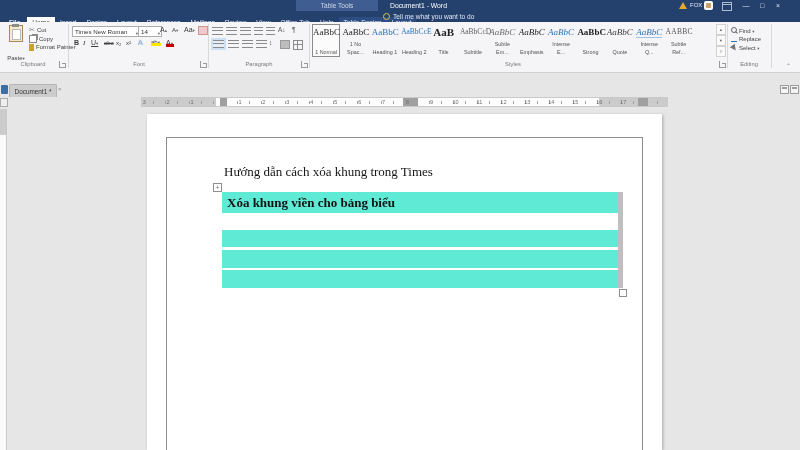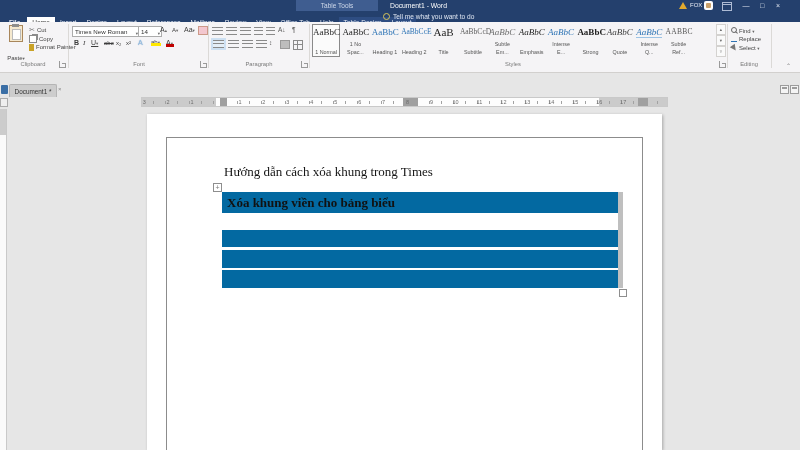--- a/index.html
+++ b/index.html
@@ -69,21 +69,21 @@
   .pchar{position:absolute;font-size:6.5px;color:#5a5a5a;}
 
   
   #stylestrip{left:312px;top:2px;width:404px;height:35px;display:flex;}
   .scard{width:28.2px;height:33px;margin-right:1.2px;text-align:center;border:1px solid transparent;
          display:flex;flex-direction:column;justify-content:space-between;padding-top:2px;box-sizing:border-box;}
   .scard.sel{border-color:#8a8a8a;background:#fbfbfb;}
   .sp{font-family:"Liberation Serif",serif;font-size:9px;color:#1f1f1f;line-height:10px;}
   .sname{font-size:5.4px;color:#555;line-height:8px;}
   .sp-h1{color:#2e74b5;}.sp-h2{color:#2e74b5;font-size:7.5px;}
-  .sp-title{font-size:11px;}.sp-subtitle{color:#5f5f5f;font-size:7.5px;}
+  .sp-title{font-size:11px;font-weight:bold;}.sp-subtitle{color:#5f5f5f;font-size:7.5px;}
   .sp-subtleEm{color:#6d6d6d;font-style:italic;}.sp-emphasis{font-style:italic;}
   .sp-intenseE{color:#2e74b5;font-style:italic;}.sp-strong{font-weight:bold;}
   .sp-quote{font-style:italic;color:#3f3f3f;}
   .sp-intenseQ{color:#2e74b5;font-style:italic;border-bottom:1px solid #9cc3e5;}
   .sp-subtleRef{color:#595959;font-size:7.5px;letter-spacing:.3px;}
   .sscroll{position:absolute;left:716px;width:10px;height:11px;border:1px solid #d4d2d0;background:#fafafa;
            font-size:4.5px;color:#666;text-align:center;line-height:10px;box-sizing:border-box;}
 
   
   .mag{display:inline-block;width:4px;height:4px;border:1px solid #666;border-radius:50%;position:relative;margin-right:2px;}
@@ -112,21 +112,21 @@
   .rmark{position:absolute;top:0;height:8px;background:#a0a0a0;}
 
   
   #page{left:147px;top:114px;width:515px;height:336px;background:#fff;
         box-shadow:1px 1px 3px rgba(0,0,0,.28);}
   #frame{left:166px;top:137px;width:475px;height:313px;border-top:1.5px solid #8c8c8c;
          border-left:1.5px solid #8c8c8c;border-right:1.5px solid #8c8c8c;}
   #heading{left:224px;top:164px;width:420px;font-family:"Liberation Serif",serif;font-size:13px;color:#141414;}
   #tmove{left:213px;top:183px;width:9px;height:9px;border:1px solid #8e8e8e;background:#fff;
          font-size:7px;line-height:8px;text-align:center;color:#777;box-sizing:border-box;}
-  .trow{position:absolute;left:222px;width:401px;background:#0369a1;}
+  .trow{position:absolute;left:222px;width:401px;background:#5eead4;}
   #trow1{top:192px;height:21px;font-family:"Liberation Serif",serif;font-weight:bold;
          font-size:13px;color:#111;line-height:22px;padding-left:5px;box-sizing:border-box;width:401px;}
   #trow2{top:230px;height:17px;}
   #trow3{top:250px;height:18px;}
   #trow4{top:270px;height:18px;}
   #tstrip{left:618px;top:192px;width:5px;height:96px;background:#bfbfbf;}
   #tresize{left:619px;top:289px;width:6px;height:6px;background:#fff;border:1px solid #8e8e8e;}
 
   #collapse{left:786px;top:62px;font-size:6px;color:#777;}
 </style>

